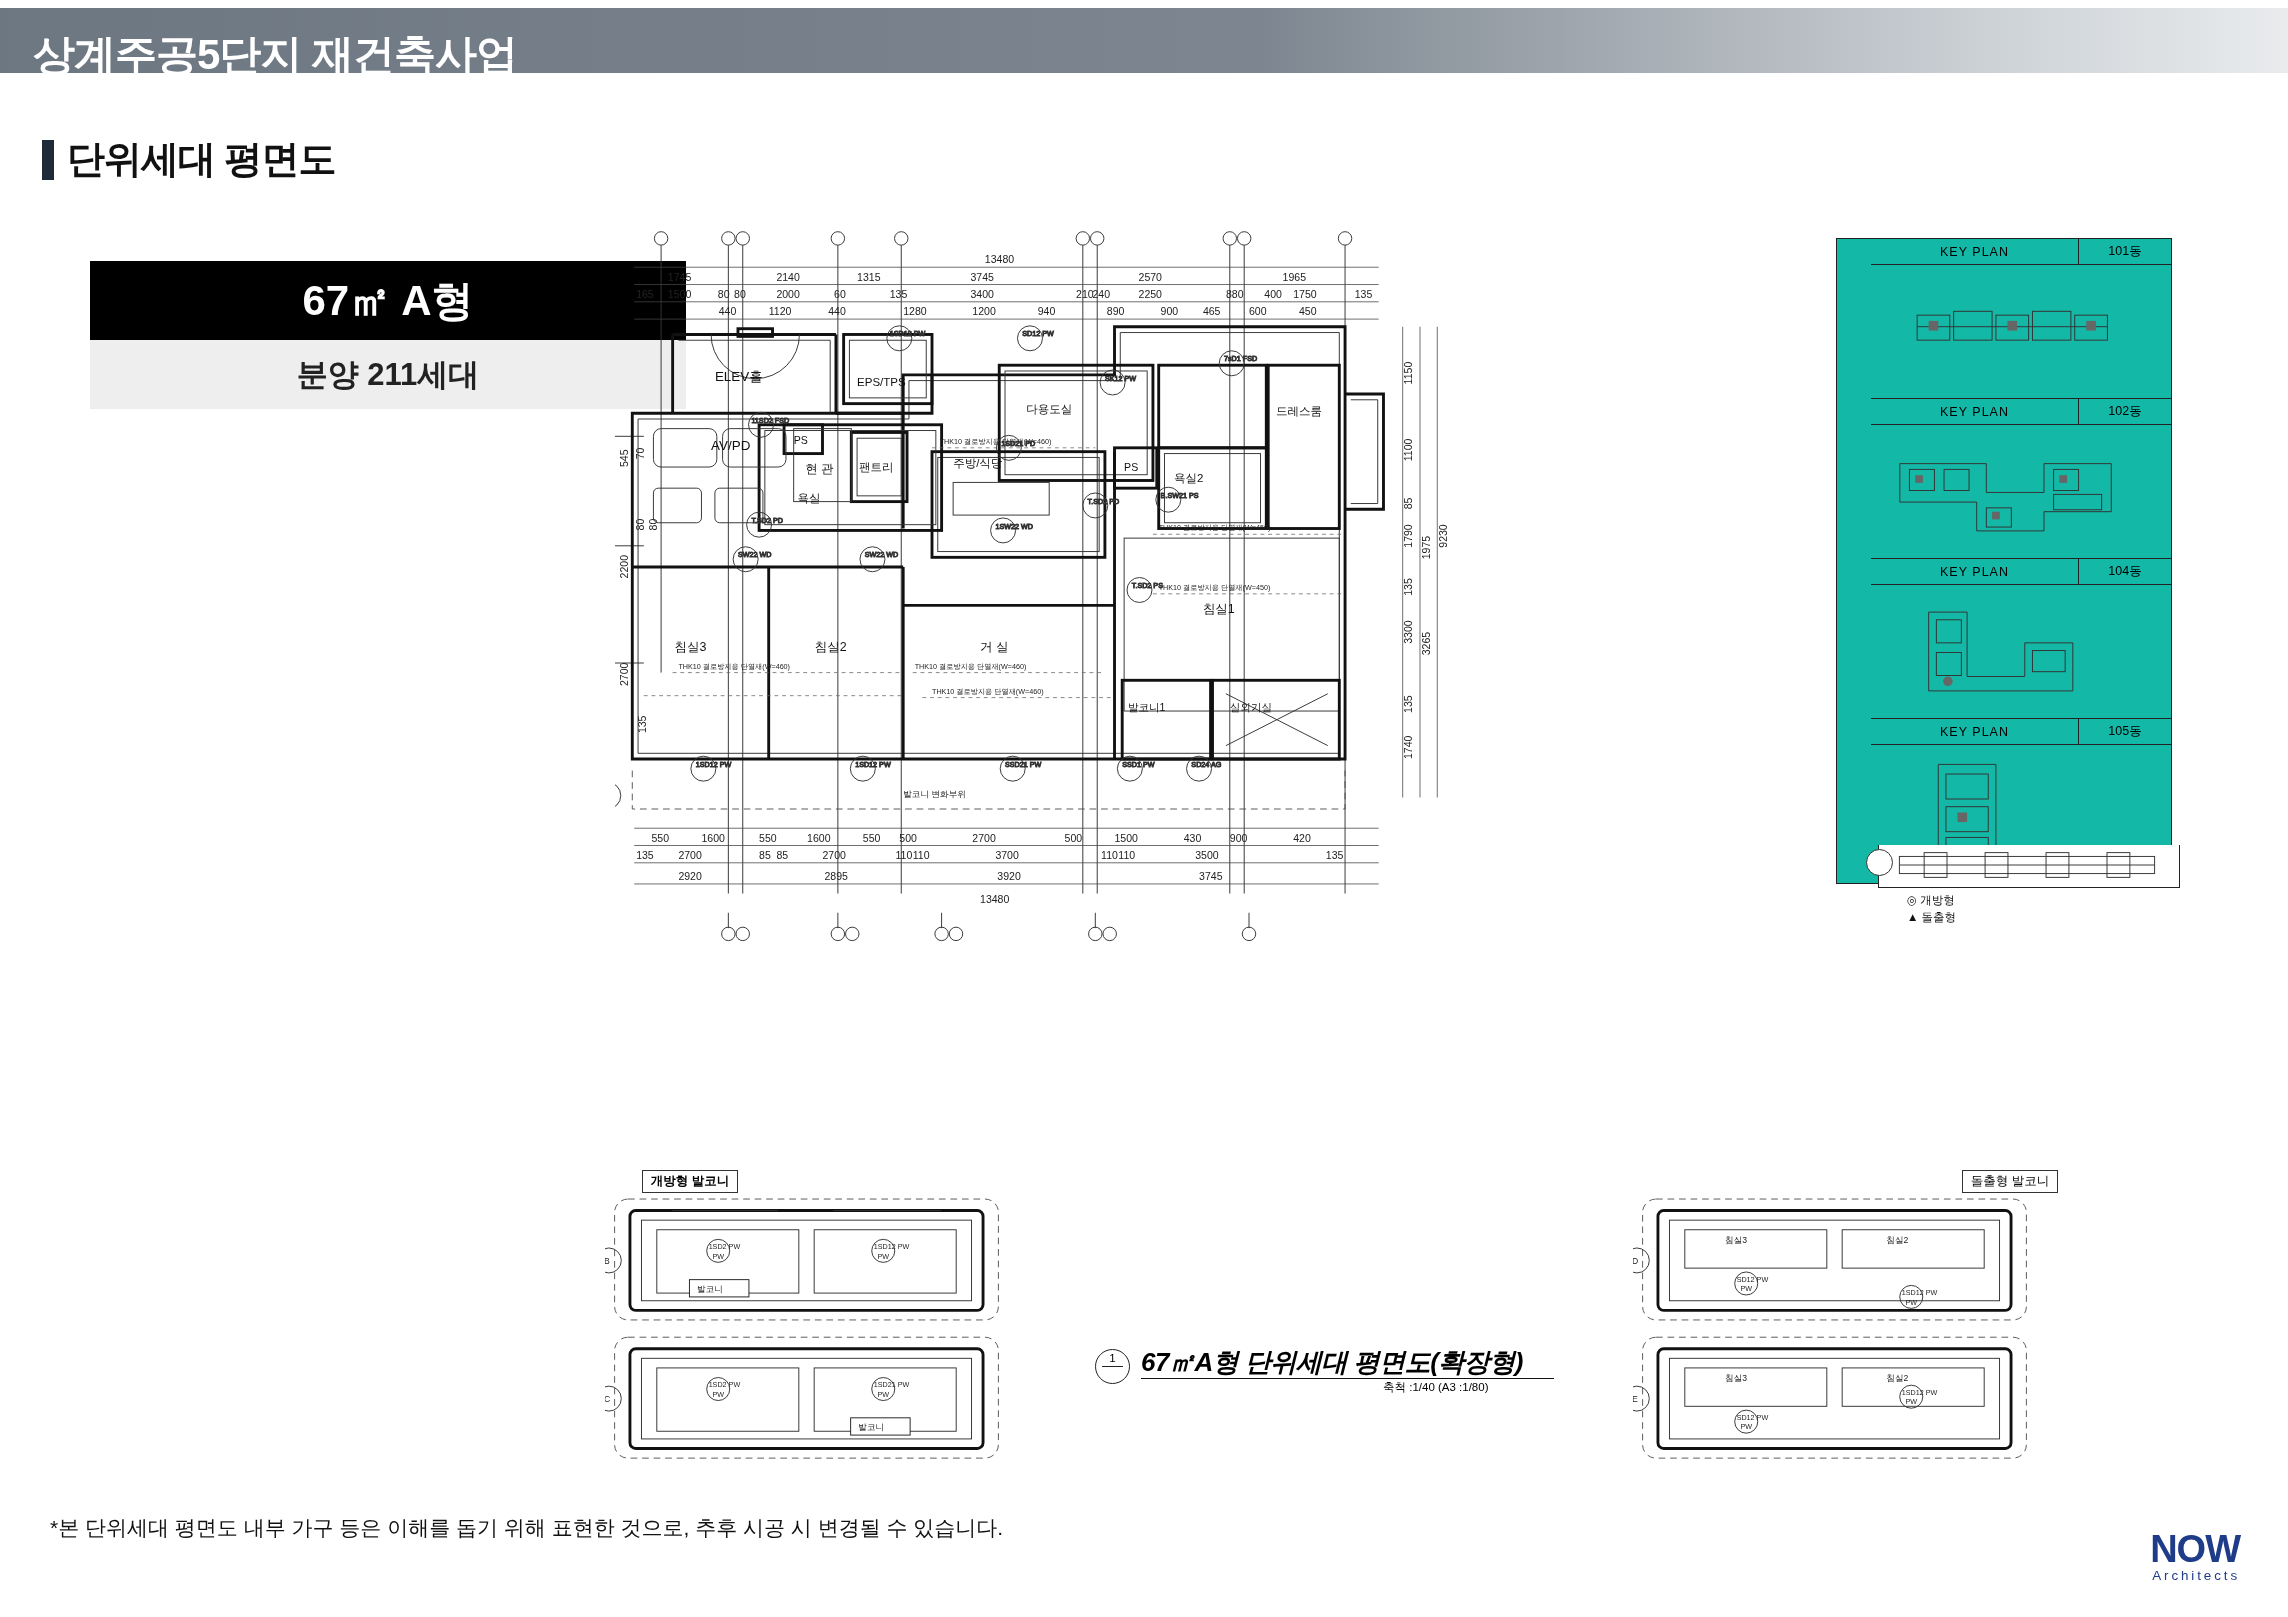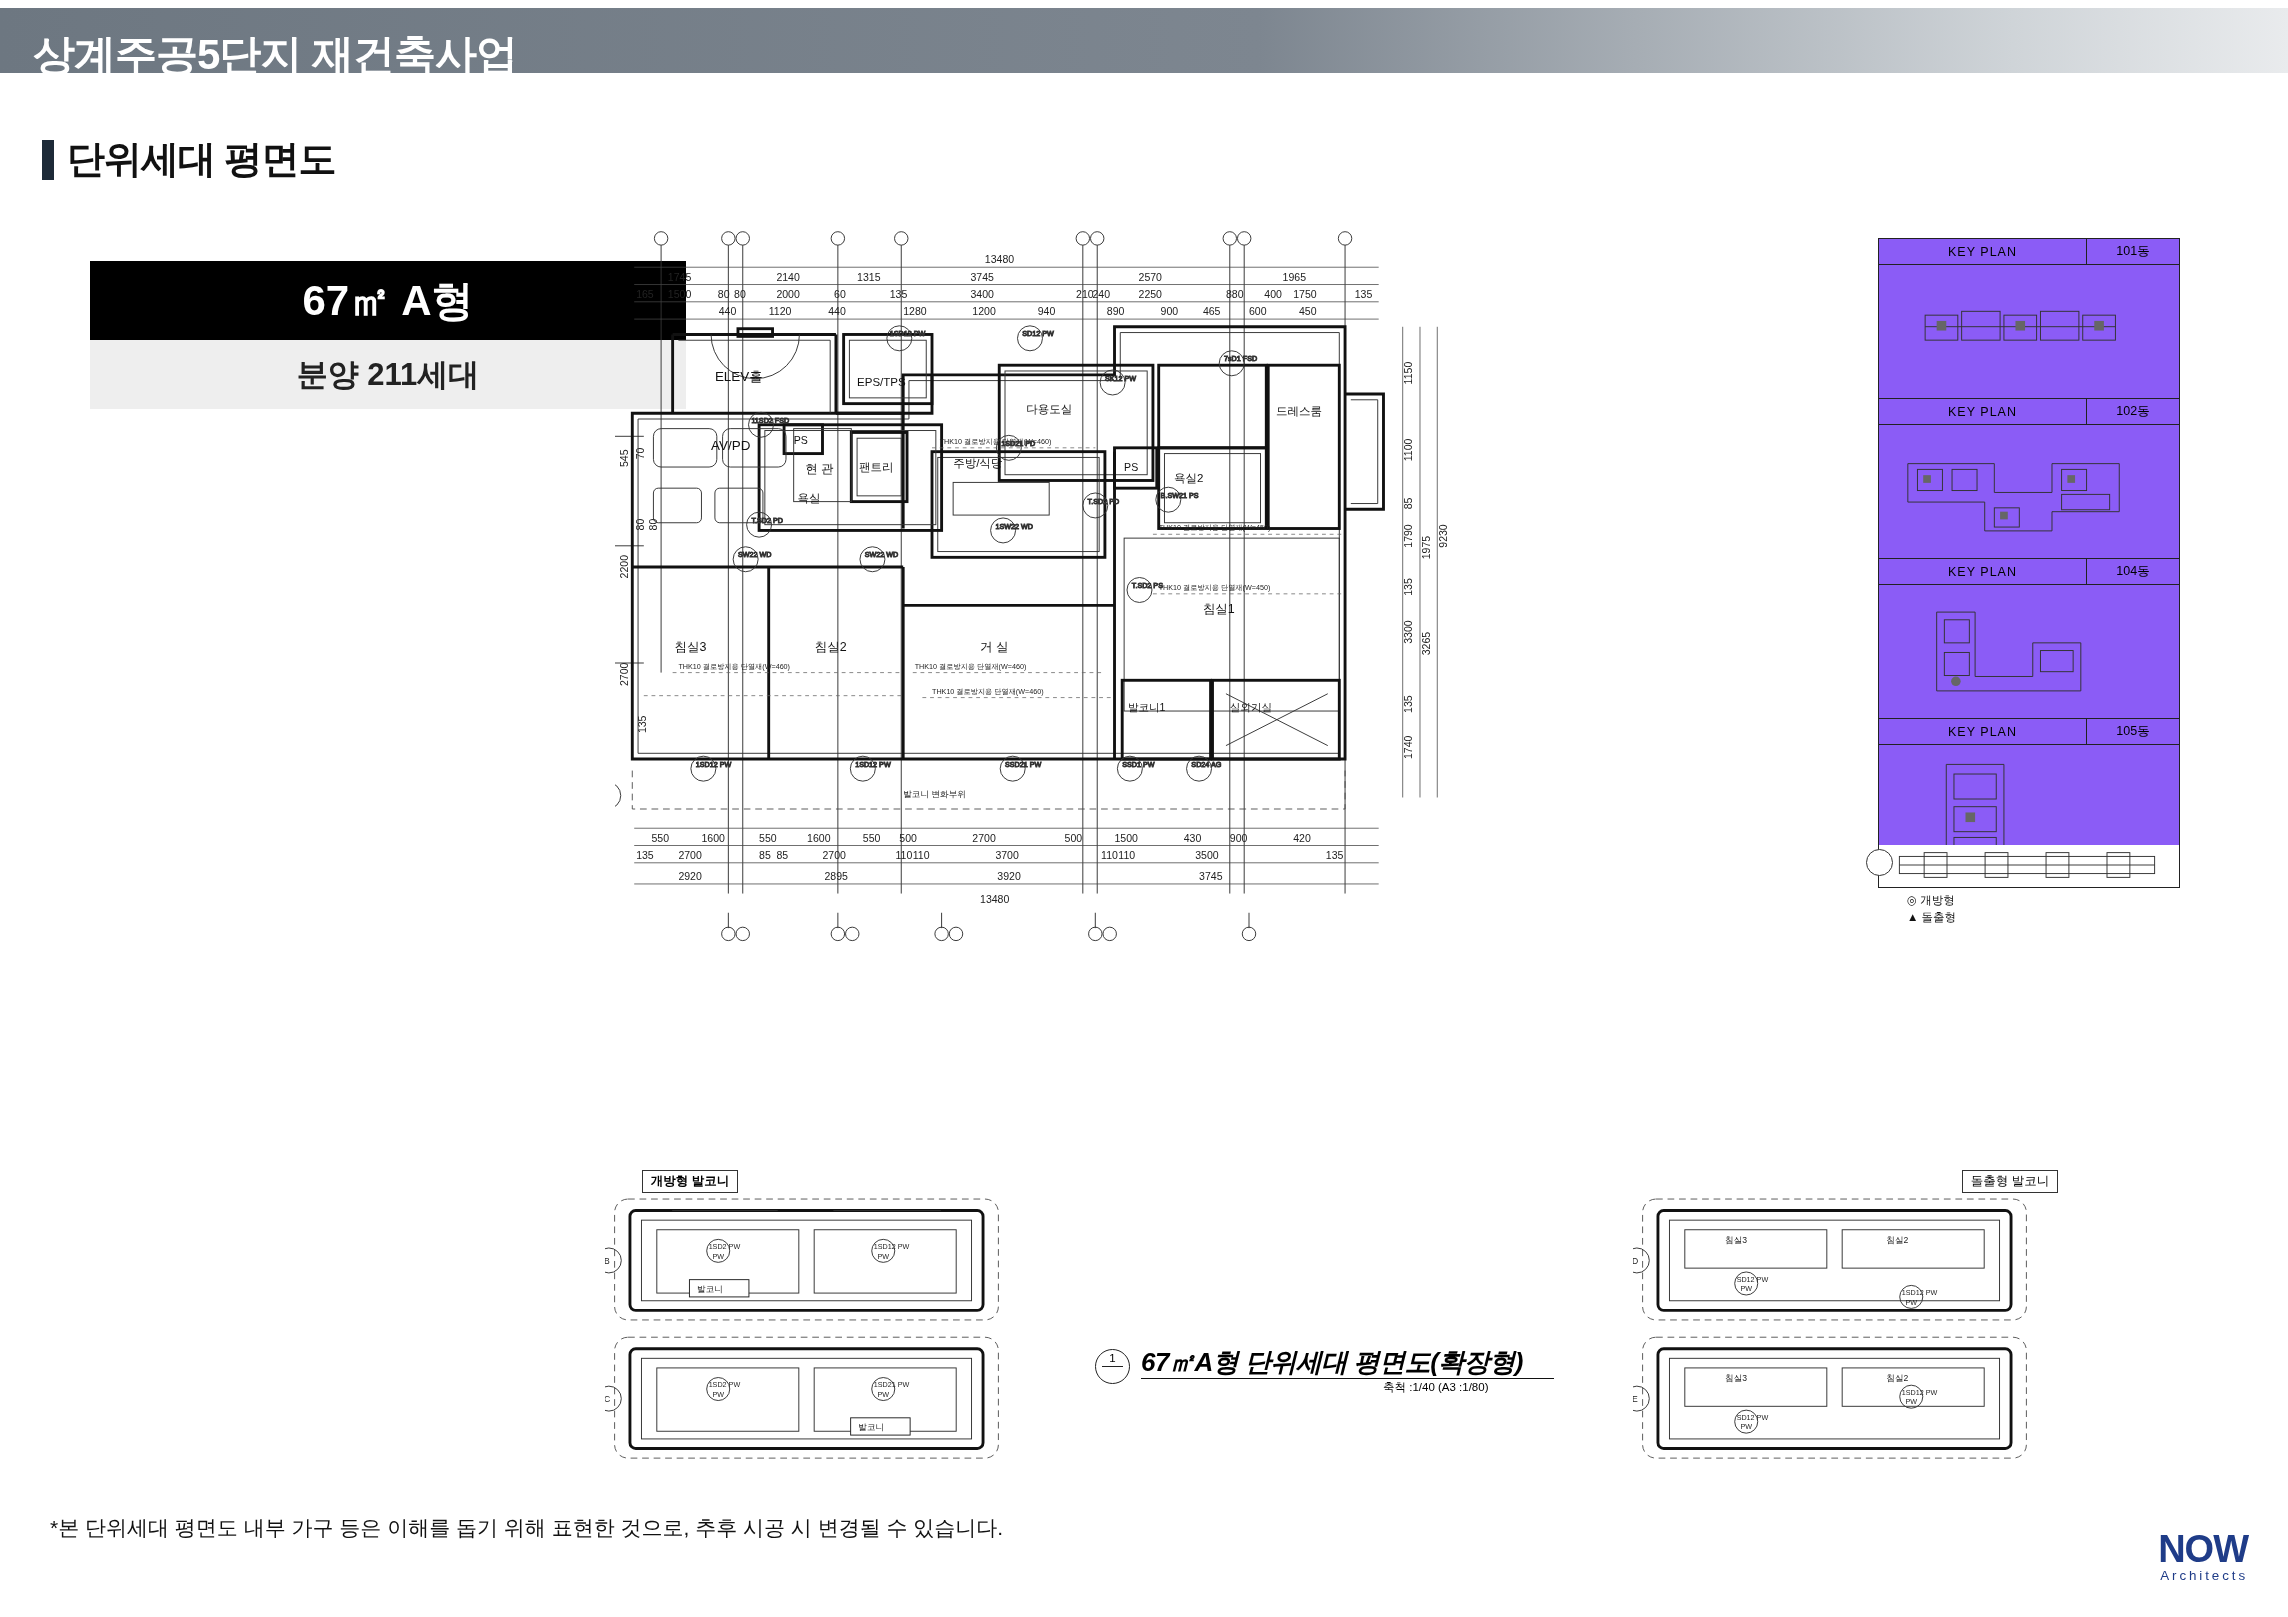--- a/index.html
+++ b/index.html
@@ -45,22 +45,22 @@
   .dim{stroke:#444;stroke-width:0.8;fill:none;}
   .dash{stroke:#444;stroke-width:0.9;fill:none;stroke-dasharray:7 5;}
   .dashfine{stroke:#666;stroke-width:0.8;fill:none;stroke-dasharray:4 4;}
   .dimtext{font-size:11px;fill:#222;font-family:"Liberation Sans",sans-serif;}
   .roomtext{font-size:14px;fill:#111;font-family:"Liberation Sans",sans-serif;}
   .smalltext{font-size:9px;fill:#222;}
   .tinytext{font-size:7.5px;fill:#222;}
 
   
   .keyplan{
-    position:absolute;left:1878px;top:238px;width:300px;height:644px;
-    border:1.9px solid #222;background:#8b5cf6;
+    position:absolute;left:1836px;top:238px;width:300px;height:644px;
+    border:1.9px solid #222;background:#14b8a6;padding-left:34px;
   }
   .kp-row{position:relative;border-bottom:1px solid #222;height:159px;}
   .kp-row:last-child{border-bottom:none;}
   .kp-head{display:flex;height:25px;border-bottom:1px solid #222;}
   .kp-head .lbl{flex:1;font-size:12.5px;display:flex;align-items:center;justify-content:center;border-right:1px solid #222;letter-spacing:1px;}
   .kp-head .dong{width:92px;font-size:12.5px;display:flex;align-items:center;justify-content:center;}
   .kp-body{position:relative;height:134px;}
   .kp-legend{position:absolute;left:1907px;top:892px;font-size:11.5px;line-height:17.3px;color:#111;}
 
   
@@ -72,21 +72,21 @@
   .tb-circle .n{position:absolute;left:0;right:0;top:1.9px;text-align:center;font-size:11.5px;}
   .tb-circle .d{position:absolute;left:5.8px;right:5.8px;top:16.3px;border-top:1px solid #222;}
   .tb-main{position:absolute;left:46px;top:0;font-size:26px;font-weight:bold;letter-spacing:-0.5px;font-style:italic;}
   .tb-sub{position:absolute;left:288px;top:35px;font-size:11.5px;}
   .tb-underline{position:absolute;left:46px;top:33px;width:413px;border-top:1.9px solid #111;}
 
   
   .foot{position:absolute;left:50px;top:1510px;font-size:21px;color:#111;line-height:35px;}
 
   
-  .logo{position:absolute;right:40px;bottom:35px;text-align:right;}
+  .logo{position:absolute;right:48px;bottom:35px;text-align:right;}
   .logo .now{font-size:38px;font-weight:bold;color:#1f3c88;letter-spacing:-1px;line-height:38px;}
   .logo .arch{font-size:13.4px;color:#1f3c88;letter-spacing:2.9px;}
 </style>
 </head>
 <body>
 
 <div class="header">
   <div class="header-title">상계주공5단지 재건축사업</div>
 </div>
 

